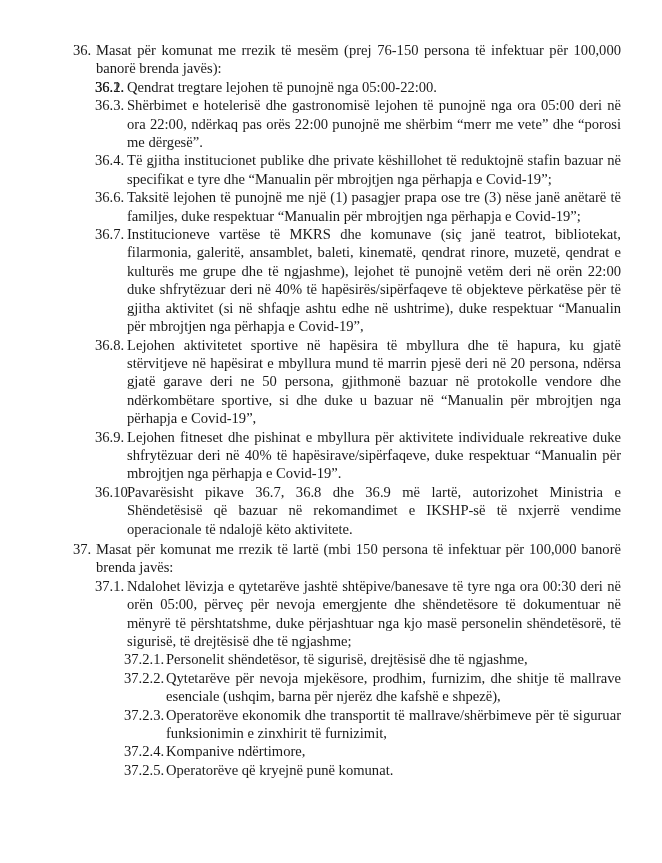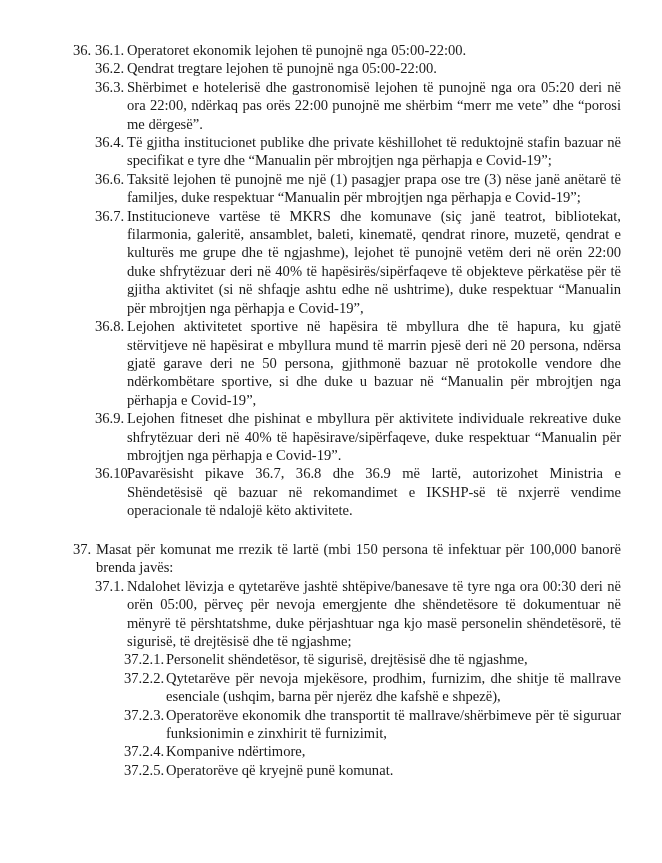--- a/index.html
+++ b/index.html
@@ -27,25 +27,26 @@
   #sec37 { top: 540px; }
 </style>
 </head>
 <body>
 
 <div class="page">
 
   <div class="section" id="sec36">
     <div class="sec-head">
       <span class="sec-num">36.</span>
+      <span>Masat për komunat me rrezik të mesëm (prej 76-150 persona të infektuar për 100,000 banorë brenda javës):</span>
     </div>
     <div class="items">
-      <div class="item"><span class="item-num">36.1.</span><span>Operatoret ekonomik lejohen të punojnë nga 05:00-22:00.</span></div>
+      <div class="item"><span class="item-num">36.1.</span></div>
       <div class="item"><span class="item-num">36.2.</span><span>Qendrat tregtare lejohen të punojnë nga 05:00-22:00.</span></div>
-      <div class="item"><span class="item-num">36.3.</span><span>Shërbimet e hotelerisë dhe gastronomisë lejohen të punojnë nga ora 05:20 deri në ora 22:00, ndërkaq pas orës 22:00 punojnë me shërbim “merr me vete” dhe “porosi me dërgesë”.</span></div>
+      <div class="item"><span class="item-num">36.3.</span><span>Shërbimet e hotelerisë dhe gastronomisë lejohen të punojnë nga ora 05:00 deri në ora 22:00, ndërkaq pas orës 22:00 punojnë me shërbim “merr me vete” dhe “porosi me dërgesë”.</span></div>
       <div class="item"><span class="item-num">36.4.</span><span>Të gjitha institucionet publike dhe private këshillohet të reduktojnë stafin bazuar në specifikat e tyre dhe “Manualin për mbrojtjen nga përhapja e Covid-19”;</span></div>
       <div class="item"><span class="item-num">36.6.</span><span>Taksitë lejohen të punojnë me një (1) pasagjer prapa ose tre (3) nëse janë anëtarë të familjes, duke respektuar “Manualin për mbrojtjen nga përhapja e Covid-19”;</span></div>
       <div class="item"><span class="item-num">36.7.</span><span>Institucioneve vartëse të MKRS dhe komunave (siç janë teatrot, bibliotekat, filarmonia, galeritë, ansamblet, baleti, kinematë, qendrat rinore, muzetë, qendrat e kulturës me grupe dhe të ngjashme), lejohet të punojnë vetëm deri në orën 22:00 duke shfrytëzuar deri në 40% të hapësirës/sipërfaqeve të objekteve përkatëse për të gjitha aktivitet (si në shfaqje ashtu edhe në ushtrime), duke respektuar “Manualin për mbrojtjen nga përhapja e Covid-19”,</span></div>
       <div class="item"><span class="item-num">36.8.</span><span>Lejohen aktivitetet sportive në hapësira të mbyllura dhe të hapura, ku gjatë stërvitjeve në hapësirat e mbyllura mund të marrin pjesë deri në 20 persona, ndërsa gjatë garave deri ne 50 persona, gjithmonë bazuar në protokolle vendore dhe ndërkombëtare sportive, si dhe duke u bazuar në “Manualin për mbrojtjen nga përhapja e Covid-19”,</span></div>
       <div class="item"><span class="item-num">36.9.</span><span>Lejohen fitneset dhe pishinat e mbyllura për aktivitete individuale rekreative duke shfrytëzuar deri në 40% të hapësirave/sipërfaqeve, duke respektuar “Manualin për mbrojtjen nga përhapja e Covid-19”.</span></div>
       <div class="item wide"><span class="item-num">36.10.</span><span>Pavarësisht pikave 36.7, 36.8 dhe 36.9 më lartë, autorizohet Ministria e Shëndetësisë që bazuar në rekomandimet e IKSHP-së të nxjerrë vendime operacionale të ndalojë këto aktivitete.</span></div>
     </div>
   </div>
 
   <div class="section" id="sec37">

